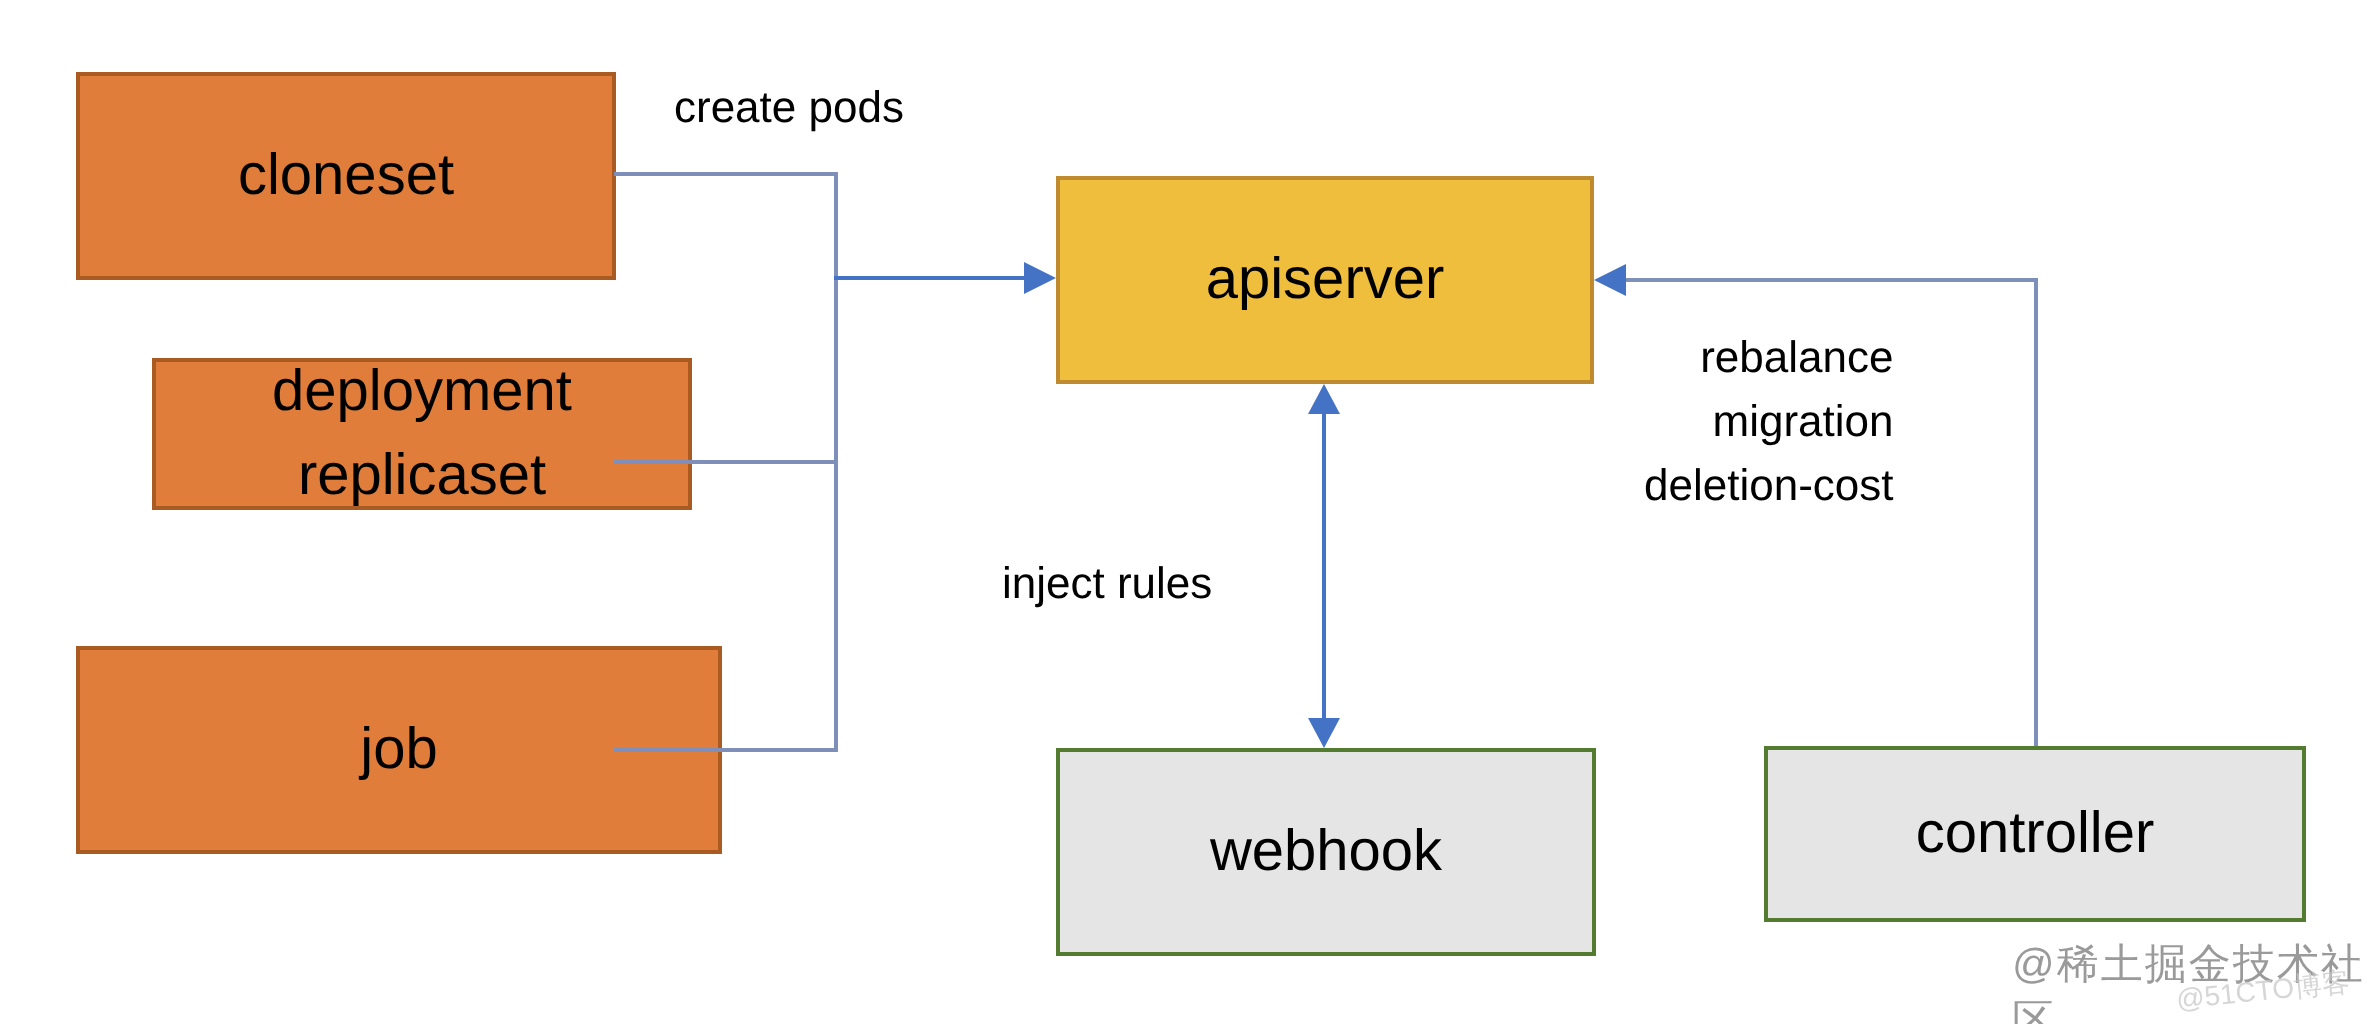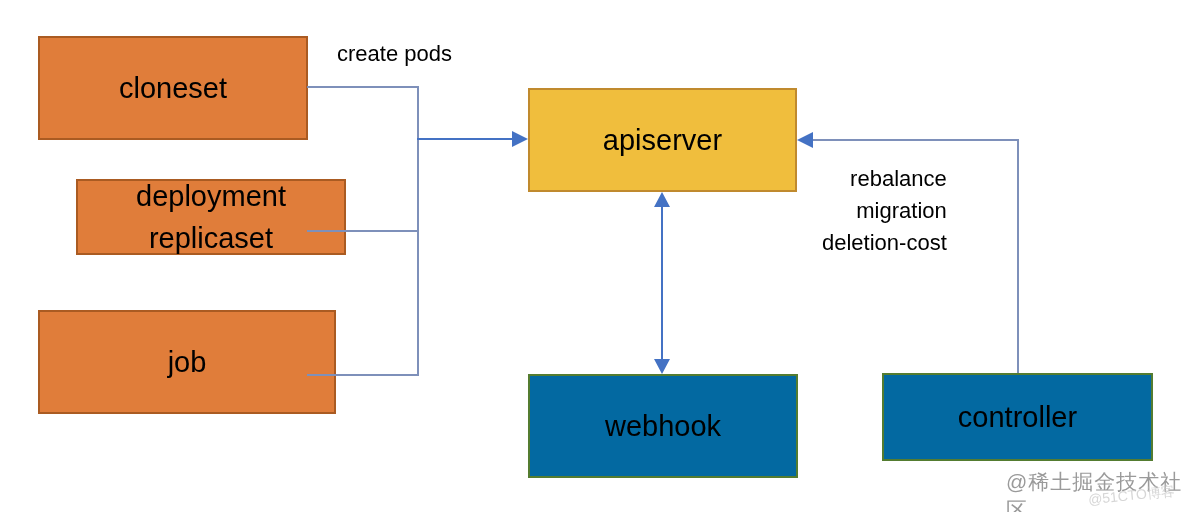--- a/index.html
+++ b/index.html
@@ -21,21 +21,21 @@
     align-items: center;
     justify-content: center;
     text-align: center;
     font-size: 29px;
     color: #000000;
     box-sizing: border-box;
   }
   .box span { white-space: pre-line; line-height: 1.45; }
   .box.orange { background: #E07D3A; border: 2px solid #AA5B22; }
   .box.gold   { background: #F0BE3D; border: 2px solid #C08A2E; }
-  .box.green  { background: #0369a1; border: 2px solid #547C30; justify-content: center; }
+  .box.green  { background: #e5e5e5; border: 2px solid #547C30; justify-content: center; }
   .line {
     position: absolute;
     background: #7E90BA;
   }
   .line.arrowline { background: #4472C4; }
   .arrowhead {
     position: absolute;
     width: 0;
     height: 0;
   }
@@ -92,21 +92,21 @@
 
   <div class="box orange" style="left:38px; top:36px; width:270px; height:104px;">
     <span>cloneset</span>
   </div>
 
   <div class="box orange" style="left:38px; top:179px; width:270px; height:76px;margin-left:38px;">
     <span>deployment
 replicaset</span>
   </div>
 
-  <div class="box orange" style="left:38px; top:310px; width:298px; height:104px;">
+  <div class="box orange" style="left:38px; top:323px; width:323px; height:104px;">
     <span>job</span>
   </div>
 
   <div class="box gold" style="left:528px; top:88px; width:269px; height:104px;justify-content:center;">
     <span>apiserver</span>
   </div>
 
   <div class="box green" style="left:528px; top:374px; width:270px; height:104px;">
     <span>webhook</span>
   </div>
@@ -125,20 +125,21 @@
 
   <div class="line arrowline" style="left:661px; top:205px; width:2px; height:157px;"></div>
   <div class="arrowhead up" style="left:654px; top:192px;"></div>
   <div class="arrowhead down" style="left:654px; top:359px;"></div>
 
   <div class="line" style="left:1017px; top:139px; width:2px; height:234px;"></div>
   <div class="line" style="left:813px; top:139px; width:205px; height:2px;"></div>
   <div class="arrowhead left" style="left:797px; top:132px;"></div>
 
   <div class="annotation" style="left:337px; top:38px;">create pods</div>
+  <div class="annotation" style="left:501px; top:276px;">inject rules</div>
   <div class="annotation" style="left:822px; top:163px;text-align:right;">rebalance
 migration
 deletion-cost</div>
 
   <div class="watermark-1">@稀土掘金技术社区</div>
   <div class="watermark-2">@51CTO博客</div>
 
 </div>
 
 </body></html>

